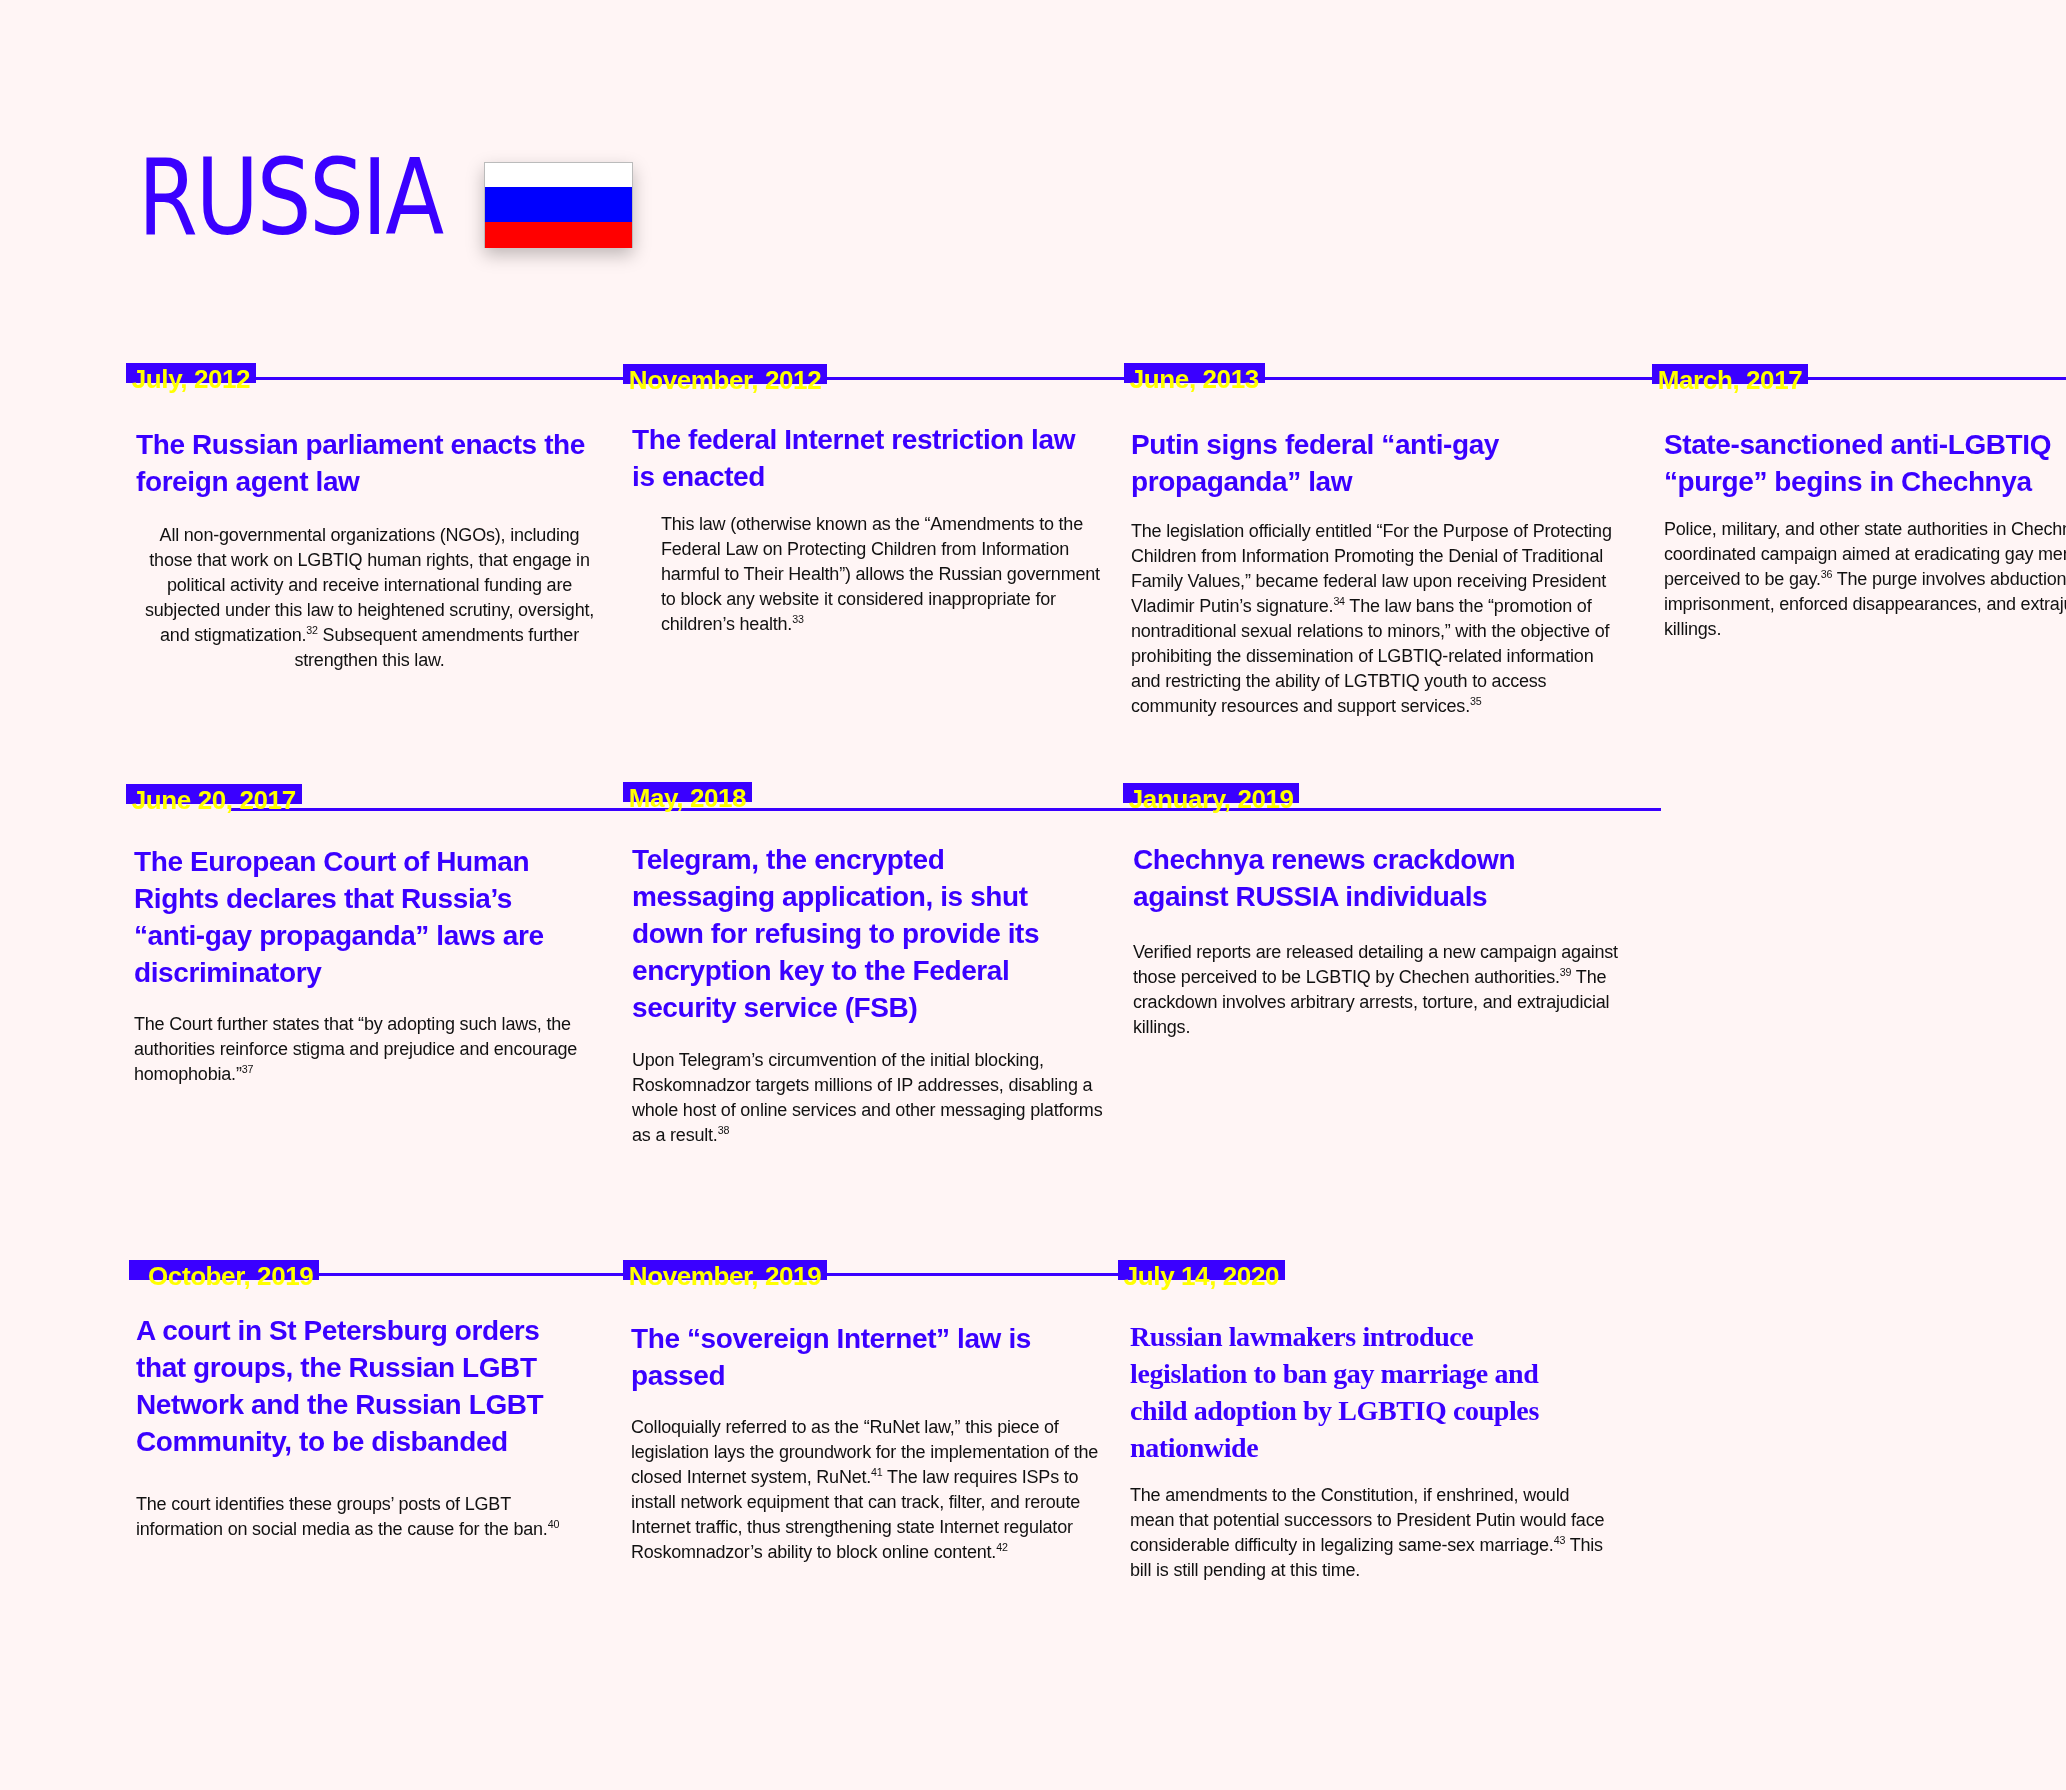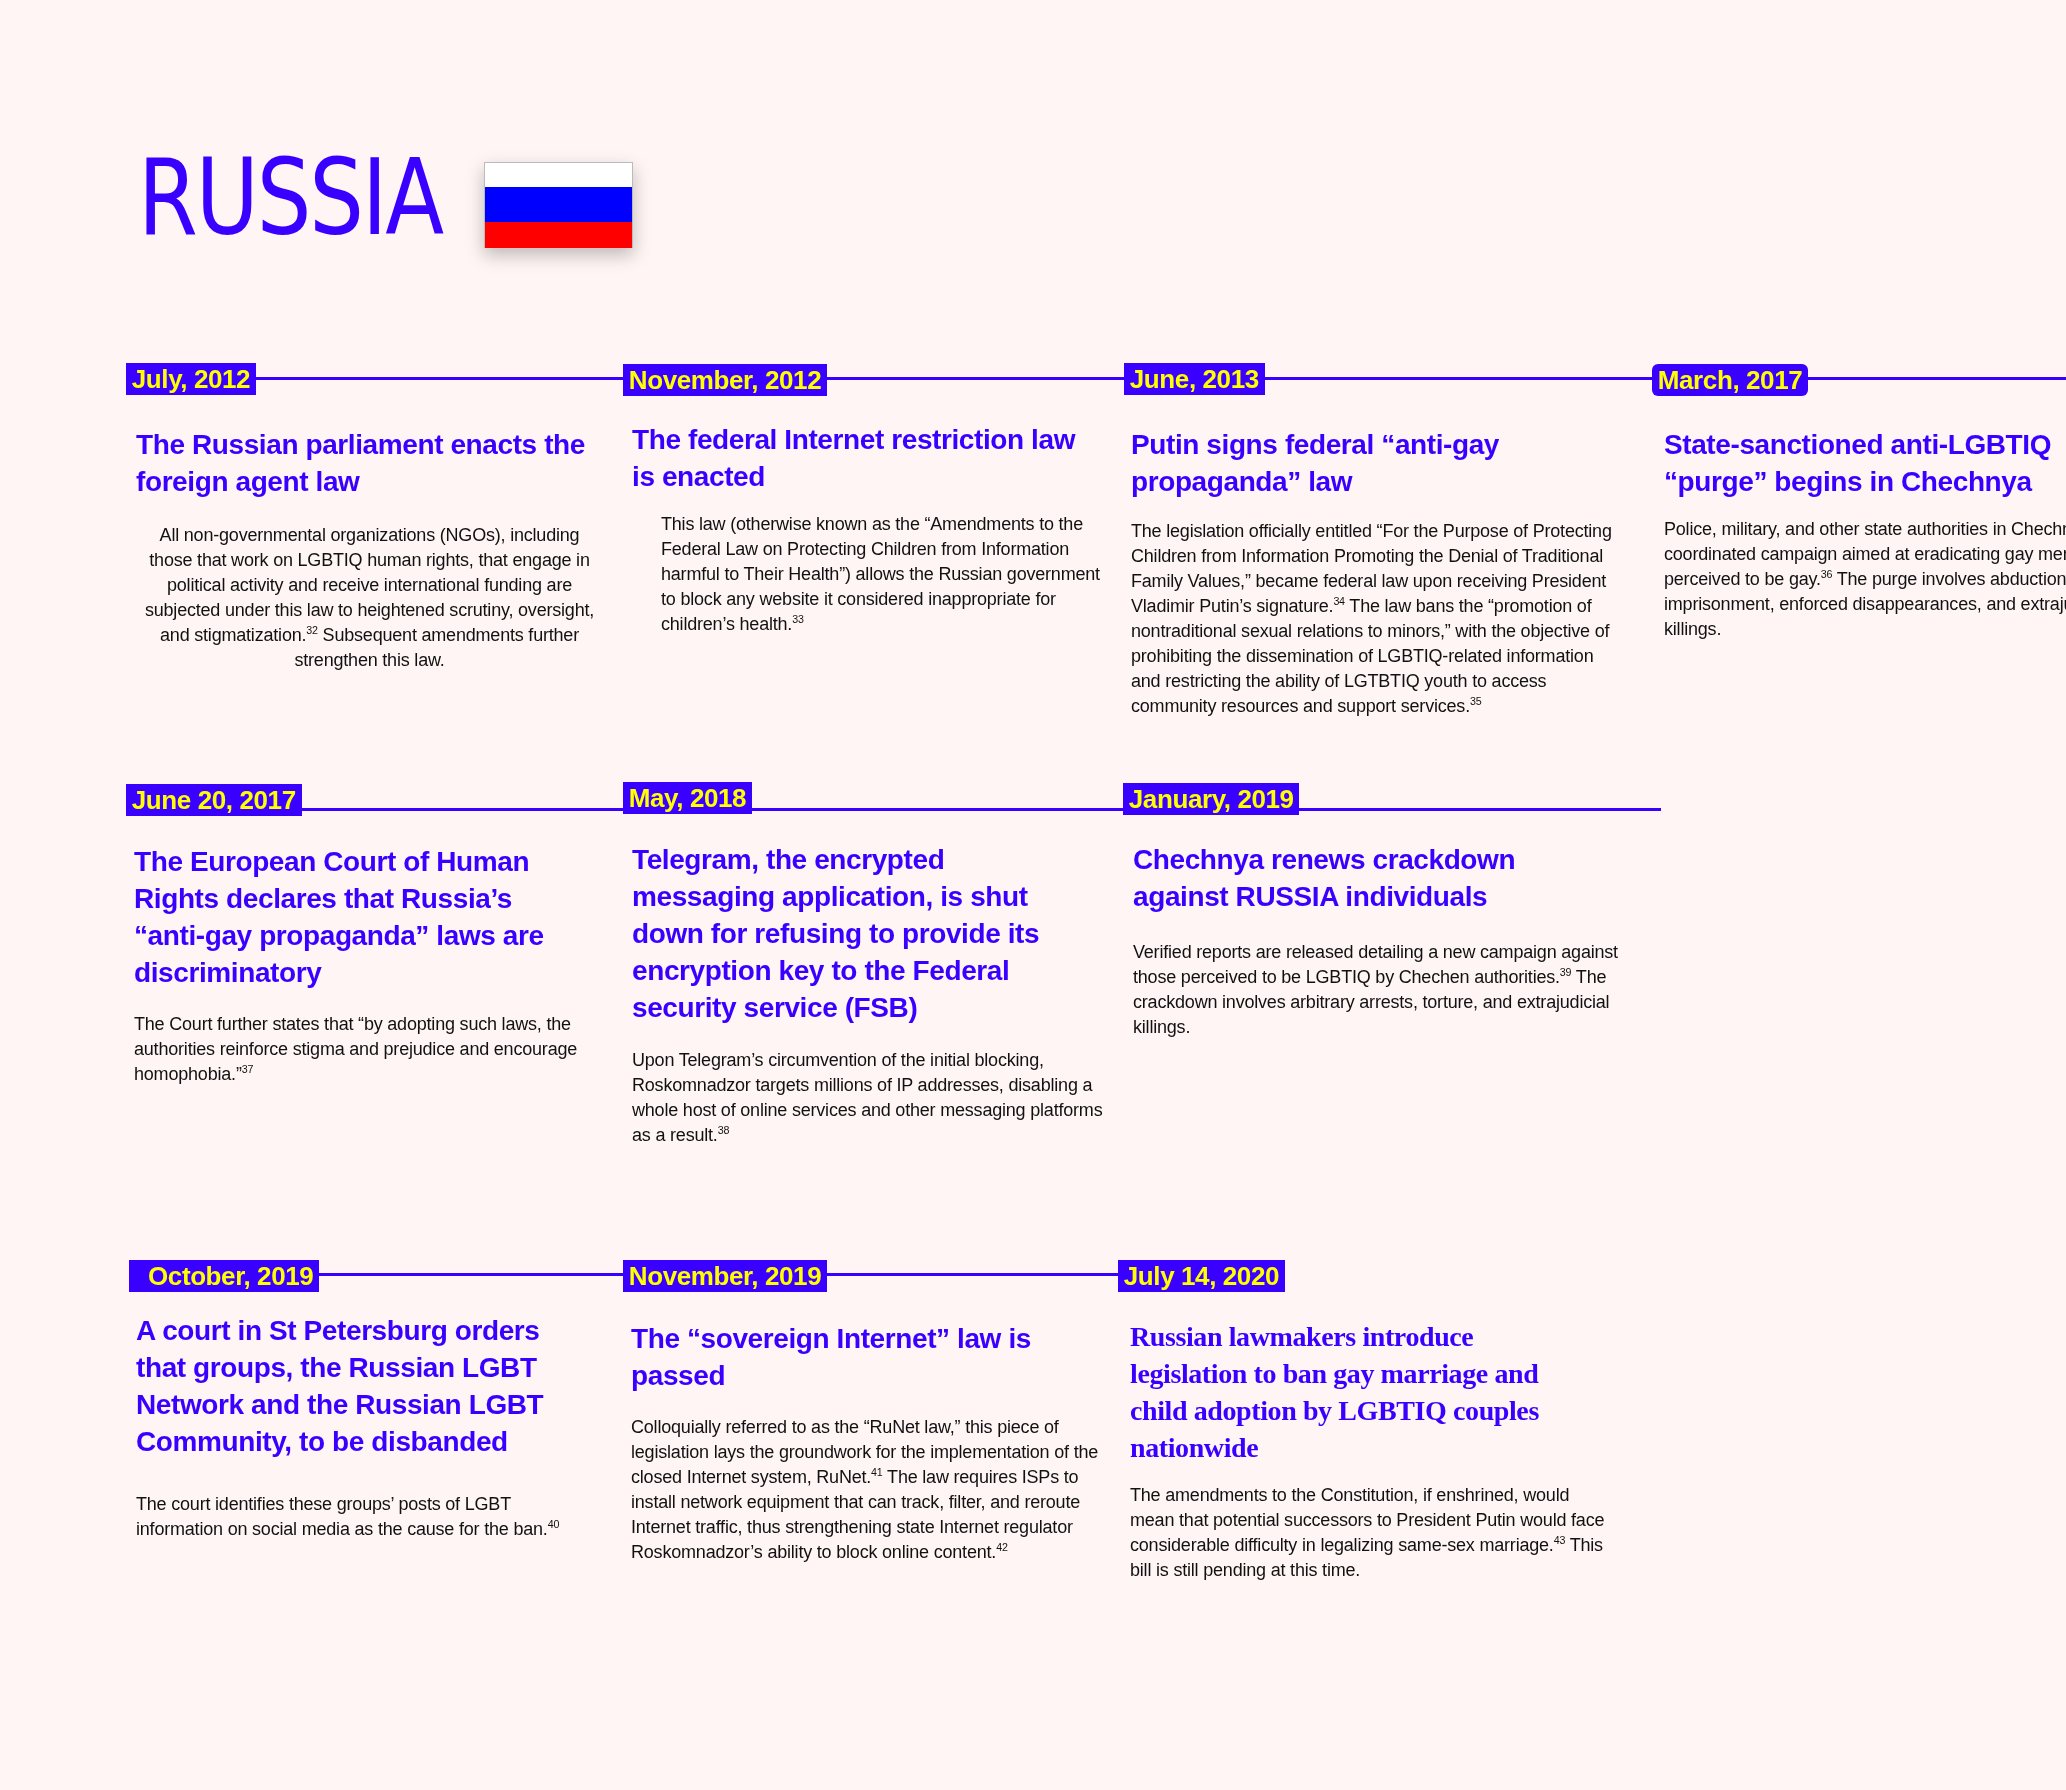--- a/index.html
+++ b/index.html
@@ -25,21 +25,21 @@
   .flag .w { height:23.6px; background:#ffffff; }
   .flag .b { height:35px; background:#0000ff; }
   .flag .r { height:26.4px; background:#ff0000; }
 
   .tline { position:absolute; height:2.9px; background:#3a00ff; }
 
   .event { position:absolute; }
   .badge {
     position:absolute; background:#3a00ff; color:#ffff00;
     font-family:"Liberation Sans", "DejaVu Sans", sans-serif; font-weight:bold;
-    font-size:26px; line-height:32px; height:32px;
+    font-size:26px; line-height:32px; height:20px;
     padding:0 5.8px; white-space:nowrap; letter-spacing:-0.4px;
   }
   .heading {
     position:absolute; color:#3a00ff; font-weight:bold;
     font-size:28px; line-height:37px; letter-spacing:-0.4px;
     margin:0;
   }
   .body {
     position:absolute; font-size:18px; line-height:25px; color:#111;
     margin:0; letter-spacing:-0.2px;
@@ -72,21 +72,21 @@
   <p class="body" style="left:661px; top:512px; width:455px;"><span>This law (otherwise known as the “Amendments to the Federal Law on Protecting Children from Information harmful to Their Health”) allows the Russian government to block any website it considered inappropriate for children’s health.</span><sup>33</sup></p>
 </div>
 
 <div class="event">
   <div class="badge" style="left:1124px; top:363px;">June, 2013</div>
   <h2 class="heading" style="left:1131px; top:426px; width:455px;">Putin signs federal “anti-gay propaganda” law</h2>
   <p class="body" style="left:1131px; top:519px; width:496px;"><span>The legislation officially entitled “For the Purpose of Protecting Children from Information Promoting the Denial of Traditional Family Values,” became federal law upon receiving President Vladimir Putin’s signature.</span><sup>34</sup><span> The law bans the “promotion of nontraditional sexual relations to minors,” with the objective of prohibiting the dissemination of LGBTIQ-related information and restricting the ability of LGTBTIQ youth to access community resources and support services.</span><sup>35</sup></p>
 </div>
 
 <div class="event">
-  <div class="badge" style="left:1652px; top:364px;border-radius:6px;">March, 2017</div>
+  <div class="badge" style="left:1652px; top:364px;">March, 2017</div>
   <h2 class="heading" style="left:1664px; top:426px; width:455px;">State-sanctioned anti-LGBTIQ “purge” begins in Chechnya</h2>
   <p class="body" style="left:1664px; top:517px; width:496px;"><span> Police, military, and other state authorities in Chechnya begin a coordinated campaign aimed at eradicating gay men and those perceived to be gay.</span><sup>36</sup><span> The purge involves abductions, torture, imprisonment, enforced disappearances, and extrajudicial killings.</span></p>
 </div>
 
 <div class="event">
   <div class="badge" style="left:126px; top:784px;">June 20, 2017</div>
   <h2 class="heading" style="left:134px; top:843px; width:455px;">The European Court of Human Rights declares that Russia’s “anti-gay propaganda” laws are discriminatory</h2>
   <p class="body" style="left:134px; top:1012px; width:479px;"><span>The Court further states that “by adopting such laws, the authorities reinforce stigma and prejudice and encourage homophobia.”</span><sup>37</sup></p>
 </div>
 

